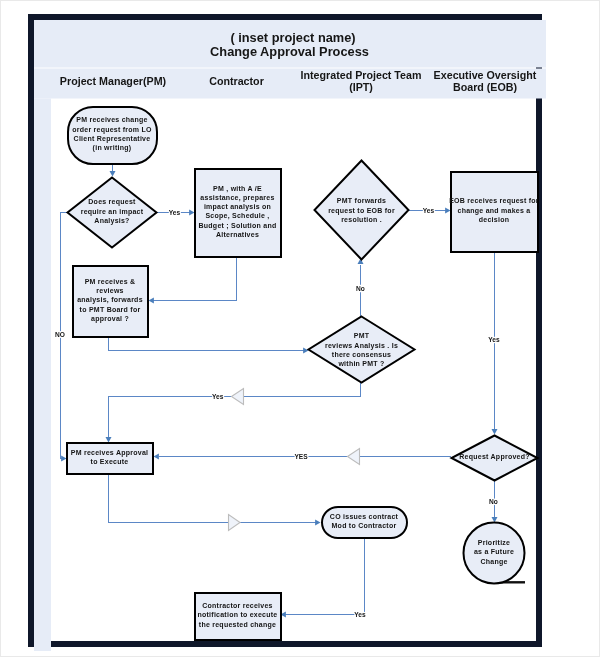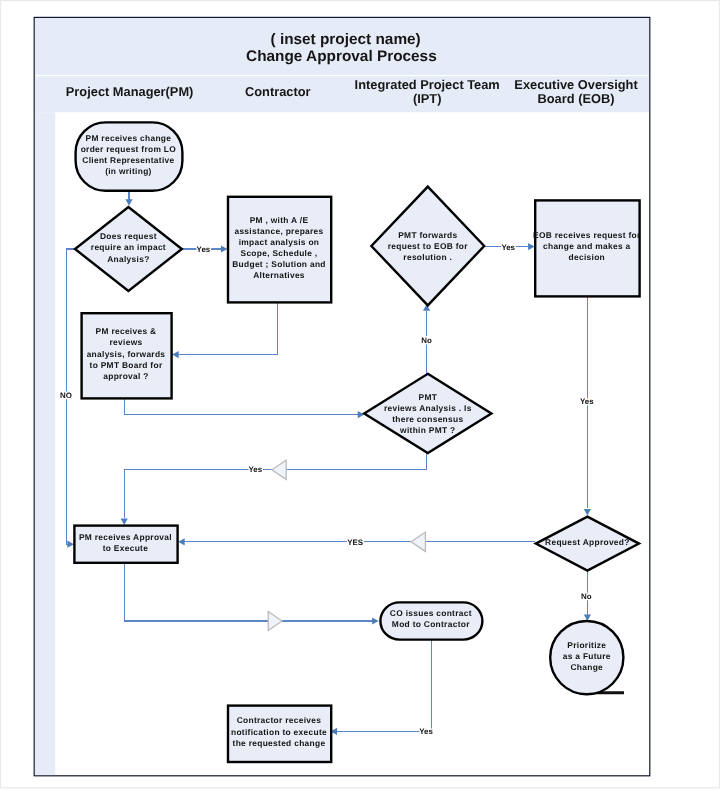--- a/index.html
+++ b/index.html
@@ -1,18 +1,18 @@
 <!DOCTYPE html>
 <html><head>
 <meta charset="utf-8">
 <style>
   html,body{margin:0;padding:0;background:#ffffff;}
   body{width:600px;height:658px;font-family:"Liberation Sans",sans-serif;overflow:hidden;}
   #frame{position:absolute;left:0px;top:0px;width:600px;height:657px;border:1px solid #e9e9e9;background:#fff;box-sizing:border-box;}
-  #panel{position:absolute;left:27px;top:13px;width:514px;height:633px;background:#fff;border:1px solid #0f172a;box-sizing:border-box;text-align:center;}
+  #panel{position:absolute;left:27px;top:13px;width:514px;height:633px;background:#fff;border:6px solid #0f172a;box-sizing:border-box;text-align:center;}
   svg{display:block;position:absolute;left:0;top:0;}
   .ttl{font-weight:bold;font-size:12.8px;fill:#161616;}
   .colhead{font-weight:bold;font-size:10.7px;fill:#161616;}
   .nodetext{font-weight:bold;font-size:7.0px;letter-spacing:0.25px;fill:#141414;}
   .edgelabel{font-weight:bold;font-size:6.6px;fill:#141414;paint-order:stroke;stroke:#ffffff;stroke-width:2.4px;stroke-linejoin:round;}
   .nodeshape{fill:#e8edf7;stroke:#000000;stroke-width:2;}
   .conn{stroke:#5b87c6;stroke-width:1;fill:none;shape-rendering:crispEdges;}
   .arrowhead{fill:#4a7ebb;}
   .bigtri{fill:#eff3fa;stroke:#bcbcbc;stroke-width:1.1;stroke-linejoin:miter;}
 </style>

